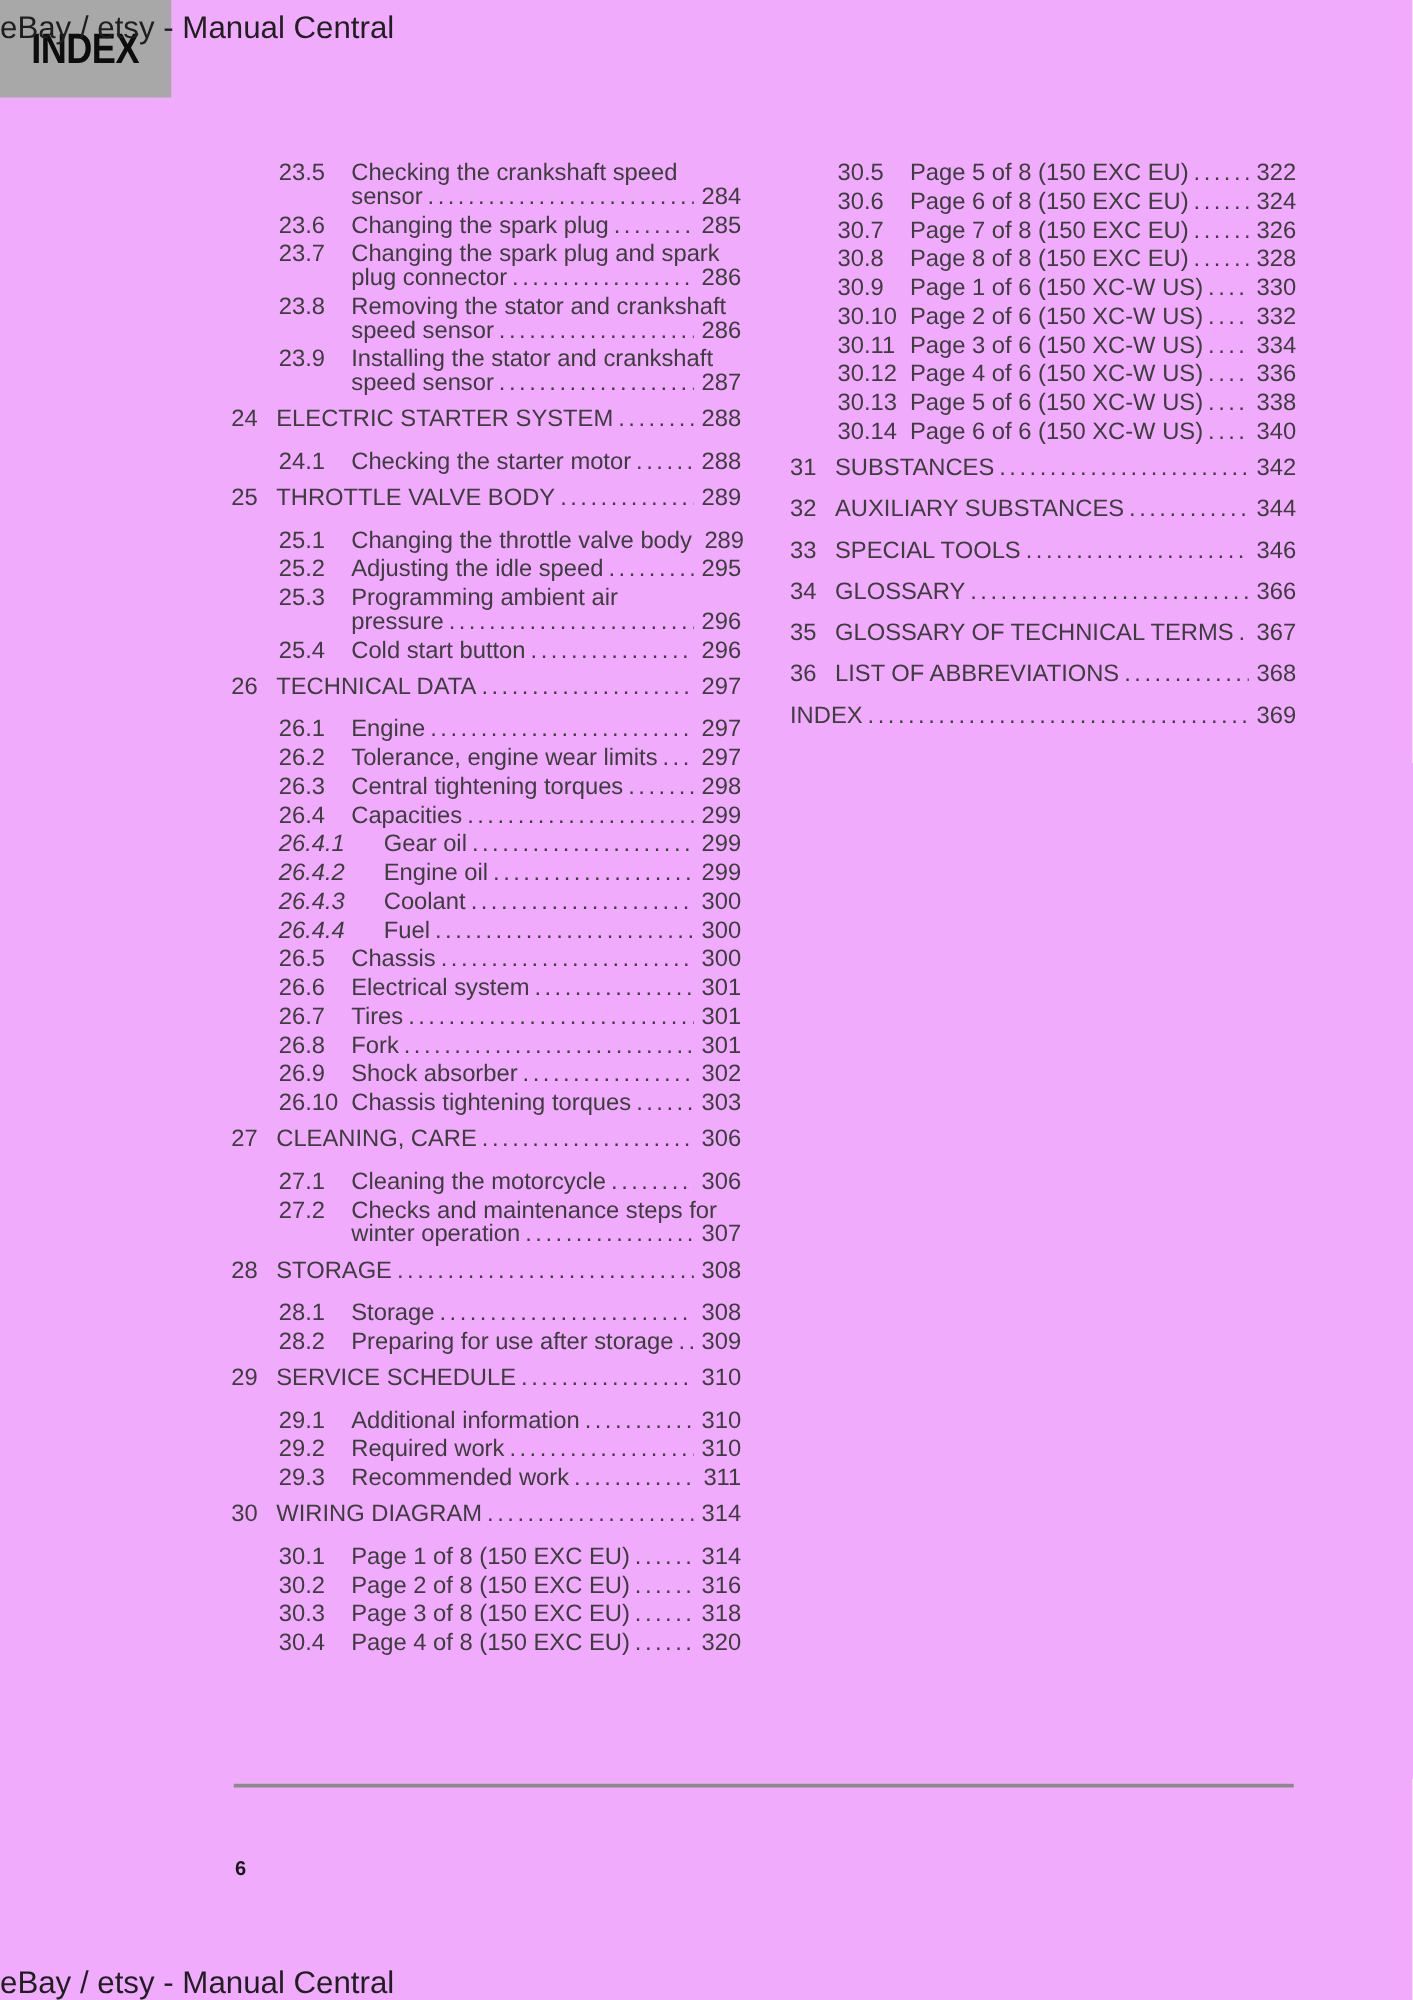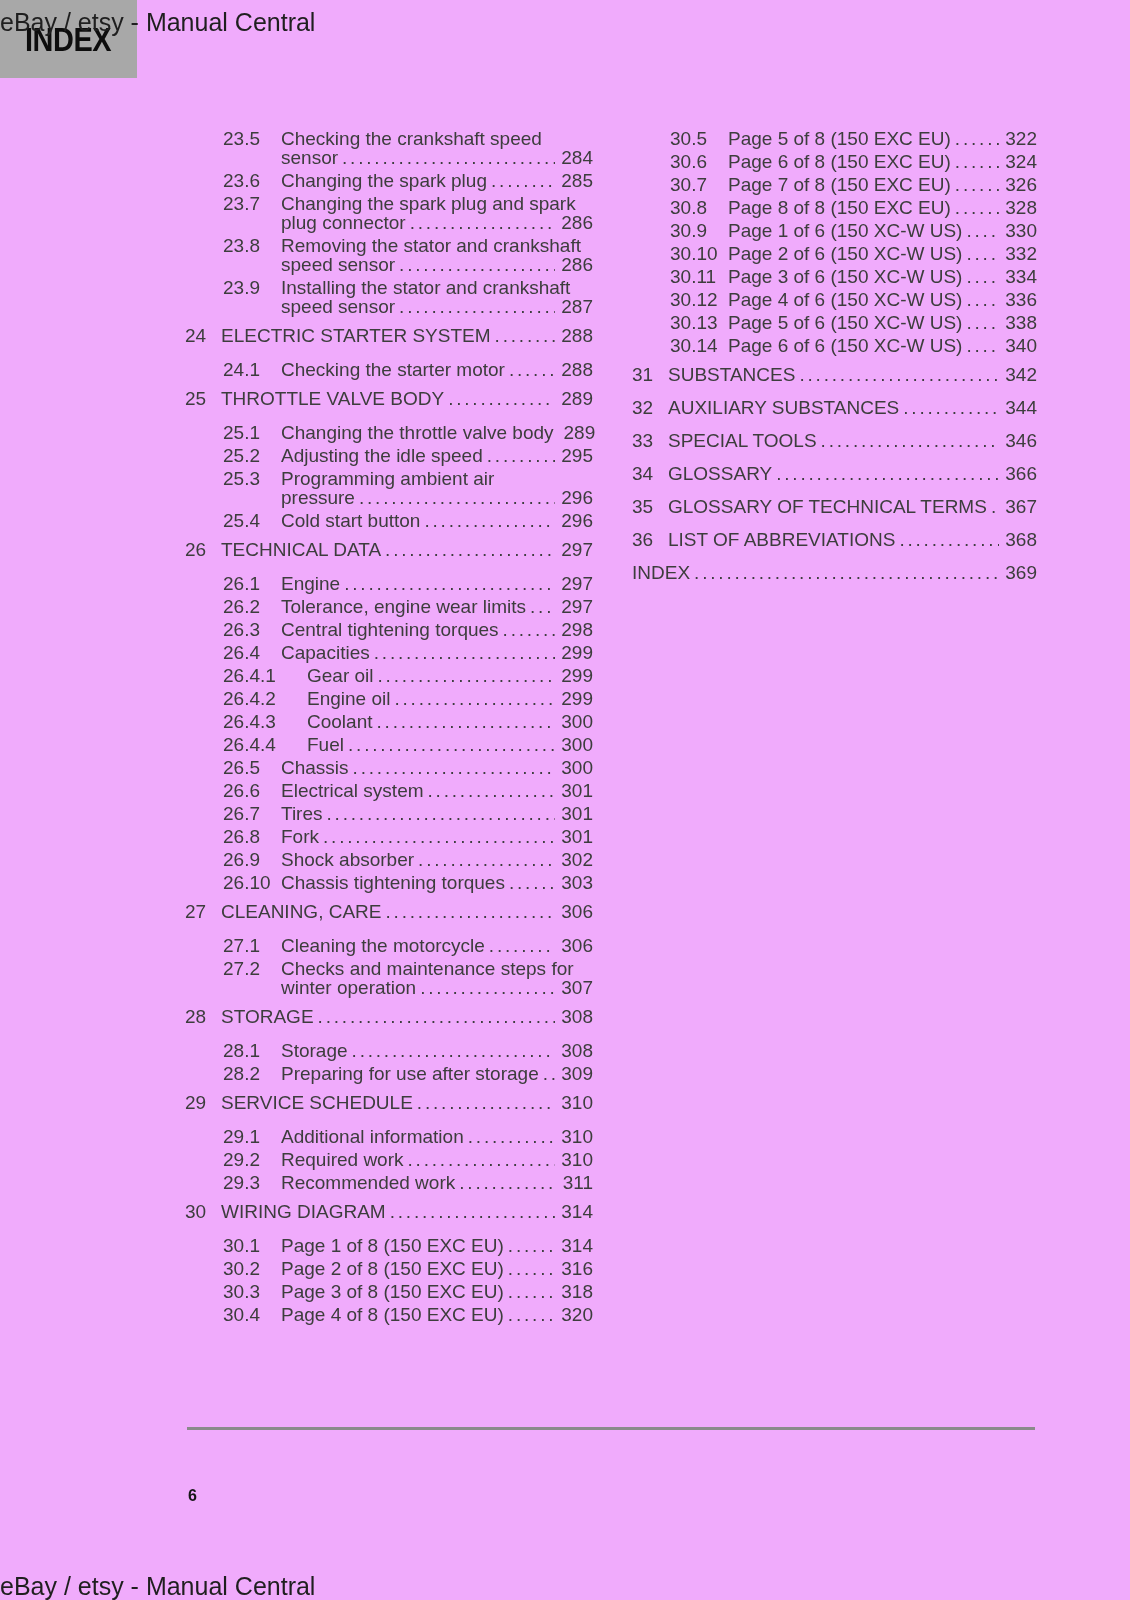--- a/index.html
+++ b/index.html
@@ -37,21 +37,21 @@
   .toc-col{position:absolute;top:129px;font-size:19px;line-height:19px;}
   .toc-col.left{left:185px;width:408px;}
   .toc-col.right{left:632px;width:405px;}
   .toc-entry{display:flex;margin:0 0 4px 0;}
   .toc-entry.level-sub,.toc-entry.level-subsub{padding-left:38px;}
   .toc-entry.level-section{margin-top:10px;margin-bottom:15px;}
   .level-section + .level-section{margin-top:-1px;}
   .toc-num{flex:0 0 auto;}
   .level-section .toc-num{width:36px;}
   .level-sub .toc-num{width:58px;}
-  .level-subsub .toc-num{width:84px;}
+  .level-subsub .toc-num{width:84px;font-style:italic;}
   .toc-body{flex:1;display:flex;flex-direction:column;min-width:0;justify-content:center;}
   .line{display:block;}
   .line.last{display:flex;align-items:baseline;}
   .line.last .t{flex:0 0 auto;white-space:nowrap;}
   .leader{
     flex:1 1 auto;min-width:0;overflow:hidden;white-space:nowrap;
     margin:0 2px 0 4px;
   }
   .leader::after{
     content:"....................................................................................................";

